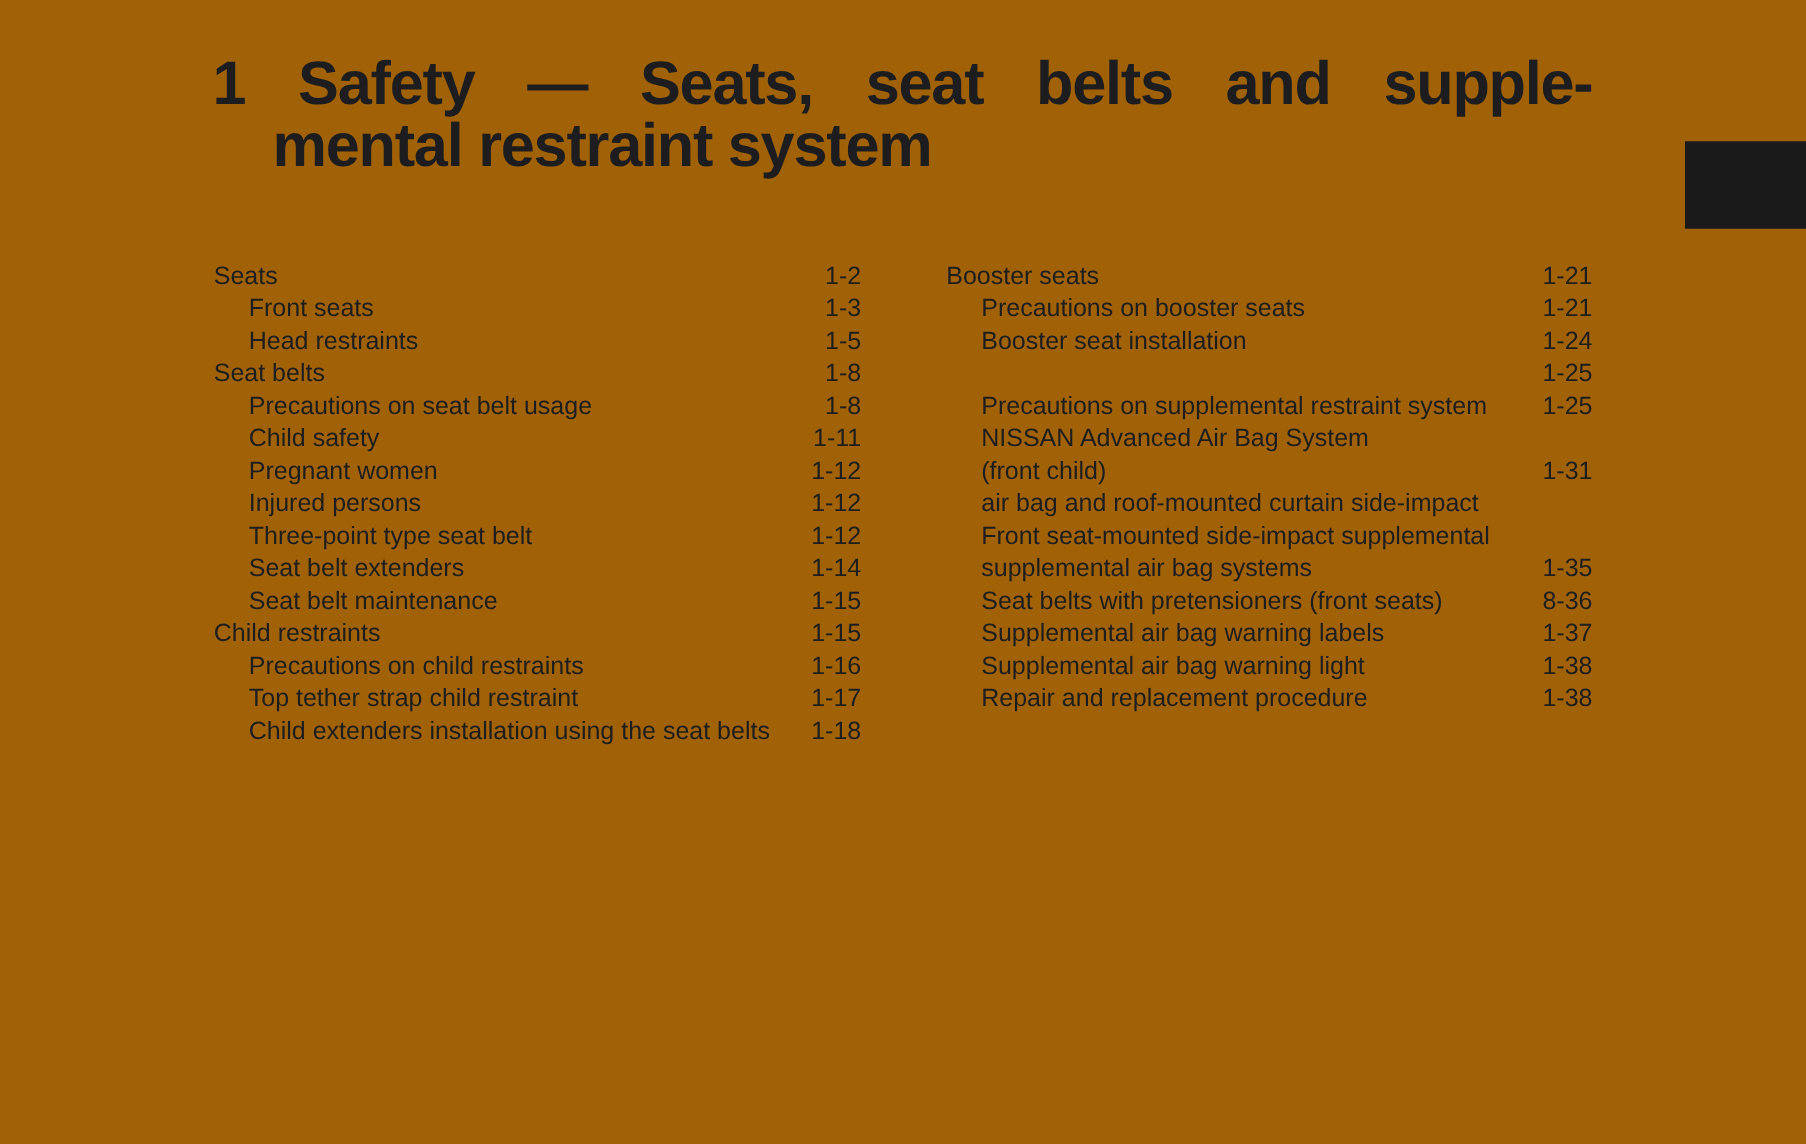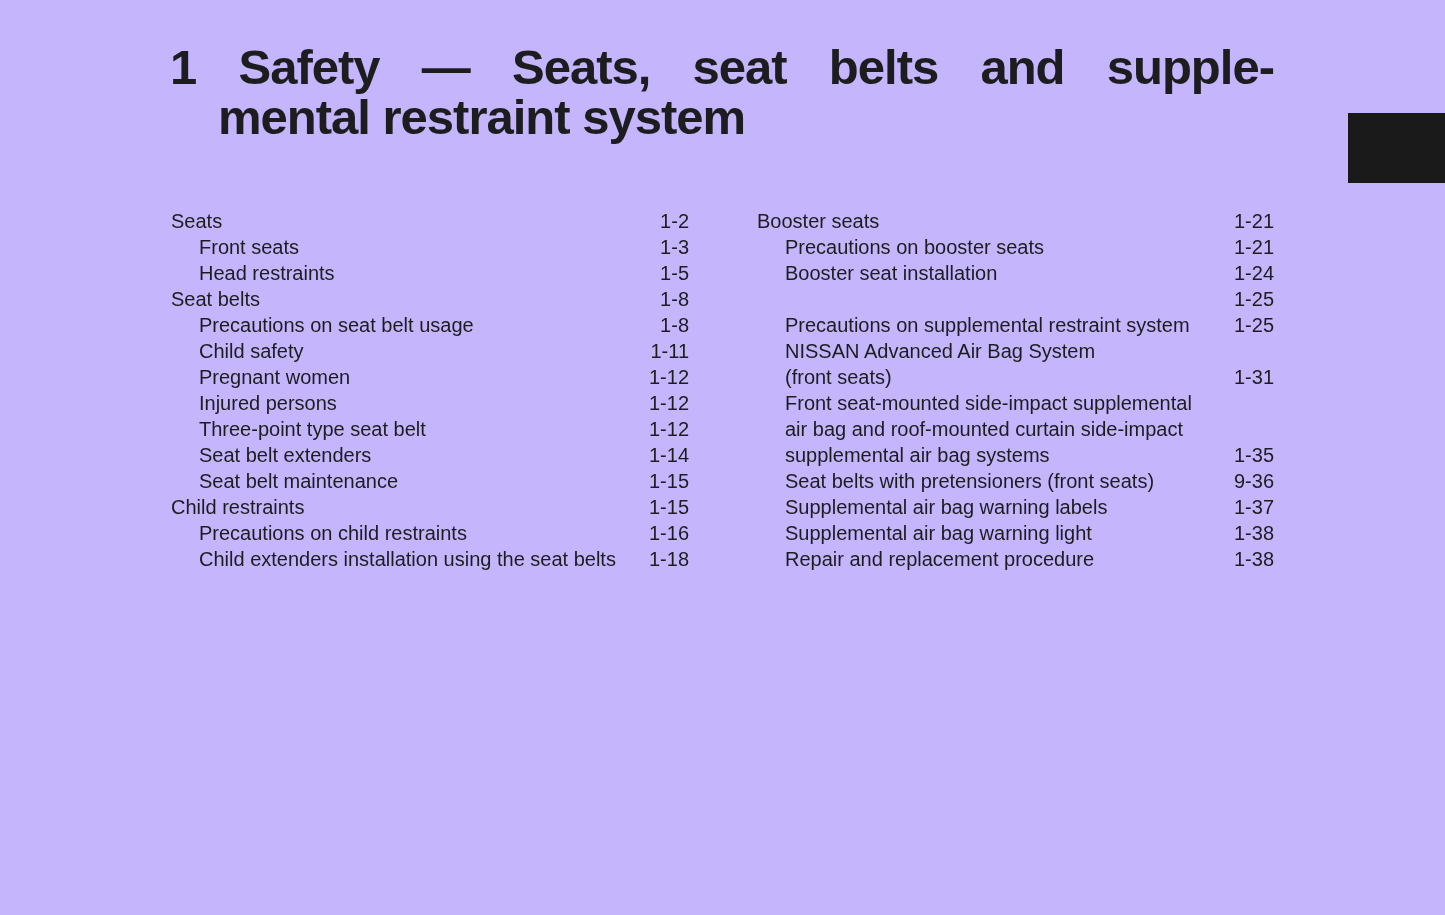--- a/index.html
+++ b/index.html
@@ -4,21 +4,21 @@
 <style>
   html, body {
     margin: 0;
     padding: 0;
     background: #ffffff;
   }
   .page {
     position: relative;
     width: 1445px;
     height: 915px;
-    background: #c4b5fd;
+    background: #a16207;
     overflow: hidden;
     font-family: "Liberation Sans", "DejaVu Sans", sans-serif;
     color: #1d1d1f;
   }
 
   
   .doc-title {
     position: absolute;
     left: 170px;
     top: 42px;
@@ -156,20 +156,25 @@
         <span class="toc-label">Child restraints</span>
         <span class="toc-leader"></span>
         <span class="toc-page">1-15</span>
       </div>
       <div class="toc-row ind">
         <span class="toc-label">Precautions on child restraints</span>
         <span class="toc-leader"></span>
         <span class="toc-page">1-16</span>
       </div>
       <div class="toc-row ind">
+        <span class="toc-label">Top tether strap child restraint</span>
+        <span class="toc-leader"></span>
+        <span class="toc-page">1-17</span>
+      </div>
+      <div class="toc-row ind">
         <span class="toc-label">Child extenders installation using the seat belts</span>
         <span class="toc-leader"></span>
         <span class="toc-page">1-18</span>
       </div>
     </div>
 
   <div class="toc-col toc-col-right">
       <div class="toc-row">
         <span class="toc-label">Booster seats</span>
         <span class="toc-leader"></span>
@@ -191,39 +196,39 @@
       </div>
       <div class="toc-row ind">
         <span class="toc-label">Precautions on supplemental restraint system</span>
         <span class="toc-leader"></span>
         <span class="toc-page">1-25</span>
       </div>
       <div class="toc-row ind">
         <span class="toc-label">NISSAN Advanced Air Bag System</span>
       </div>
       <div class="toc-row ind">
-        <span class="toc-label">(front seats)</span>
+        <span class="toc-label">(front child)</span>
         <span class="toc-leader"></span>
         <span class="toc-page">1-31</span>
       </div>
       <div class="toc-row ind">
+        <span class="toc-label">air bag and roof-mounted curtain side-impact</span>
+      </div>
+      <div class="toc-row ind">
         <span class="toc-label">Front seat-mounted side-impact supplemental</span>
       </div>
       <div class="toc-row ind">
-        <span class="toc-label">air bag and roof-mounted curtain side-impact</span>
-      </div>
-      <div class="toc-row ind">
         <span class="toc-label">supplemental air bag systems</span>
         <span class="toc-leader"></span>
         <span class="toc-page">1-35</span>
       </div>
       <div class="toc-row ind">
         <span class="toc-label">Seat belts with pretensioners (front seats)</span>
         <span class="toc-leader"></span>
-        <span class="toc-page">9-36</span>
+        <span class="toc-page">8-36</span>
       </div>
       <div class="toc-row ind">
         <span class="toc-label">Supplemental air bag warning labels</span>
         <span class="toc-leader"></span>
         <span class="toc-page">1-37</span>
       </div>
       <div class="toc-row ind">
         <span class="toc-label">Supplemental air bag warning light</span>
         <span class="toc-leader"></span>
         <span class="toc-page">1-38</span>

